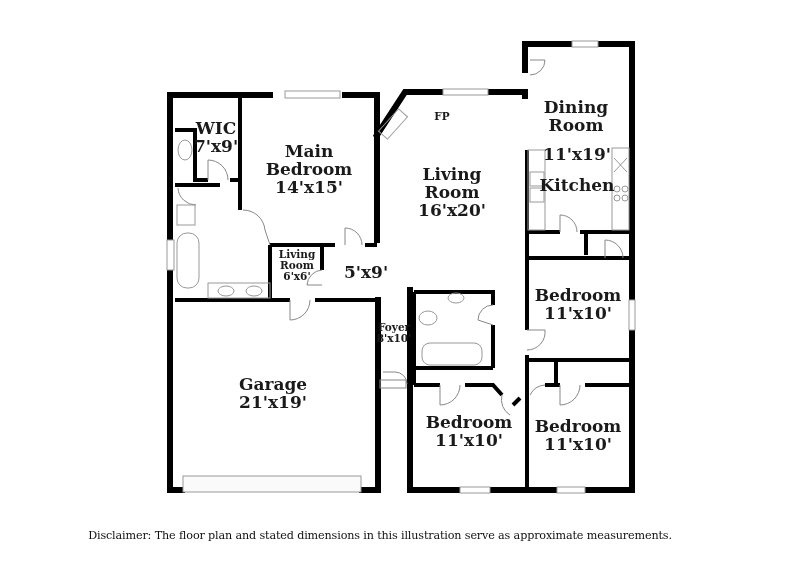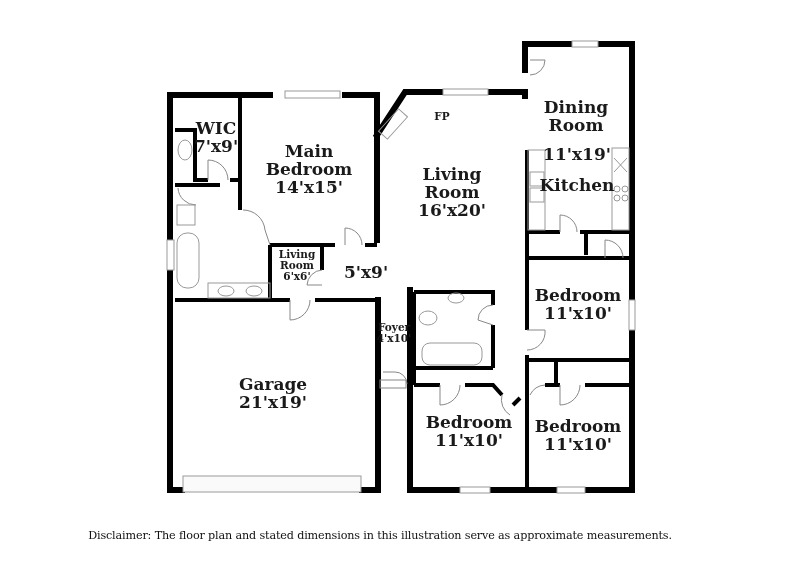--- a/index.html
+++ b/index.html
@@ -147,21 +147,21 @@
 <div class="lbl small" style="left:297px;top:249px;">
   <span class="nm">Living</span>
   <span class="nm">Room</span>
   <span class="dm">6'x6'</span>
 </div>
 <div class="lbl big" style="left:366px;top:264px;">
   <span class="dm">5'x9'</span>
 </div>
 <div class="lbl small" style="left:394px;top:322px;">
   <span class="nm">Foyer</span>
-  <span class="dm">4'x10'</span>
+  <span class="dm">8'x10'</span>
 </div>
 <div class="lbl big" style="left:273px;top:376px;">
   <span class="nm">Garage</span>
   <span class="dm">21'x19'</span>
 </div>
 <div class="lbl big" style="left:578px;top:287px;">
   <span class="nm">Bedroom</span>
   <span class="dm">11'x10'</span>
 </div>
 <div class="lbl big" style="left:469px;top:414px;">

